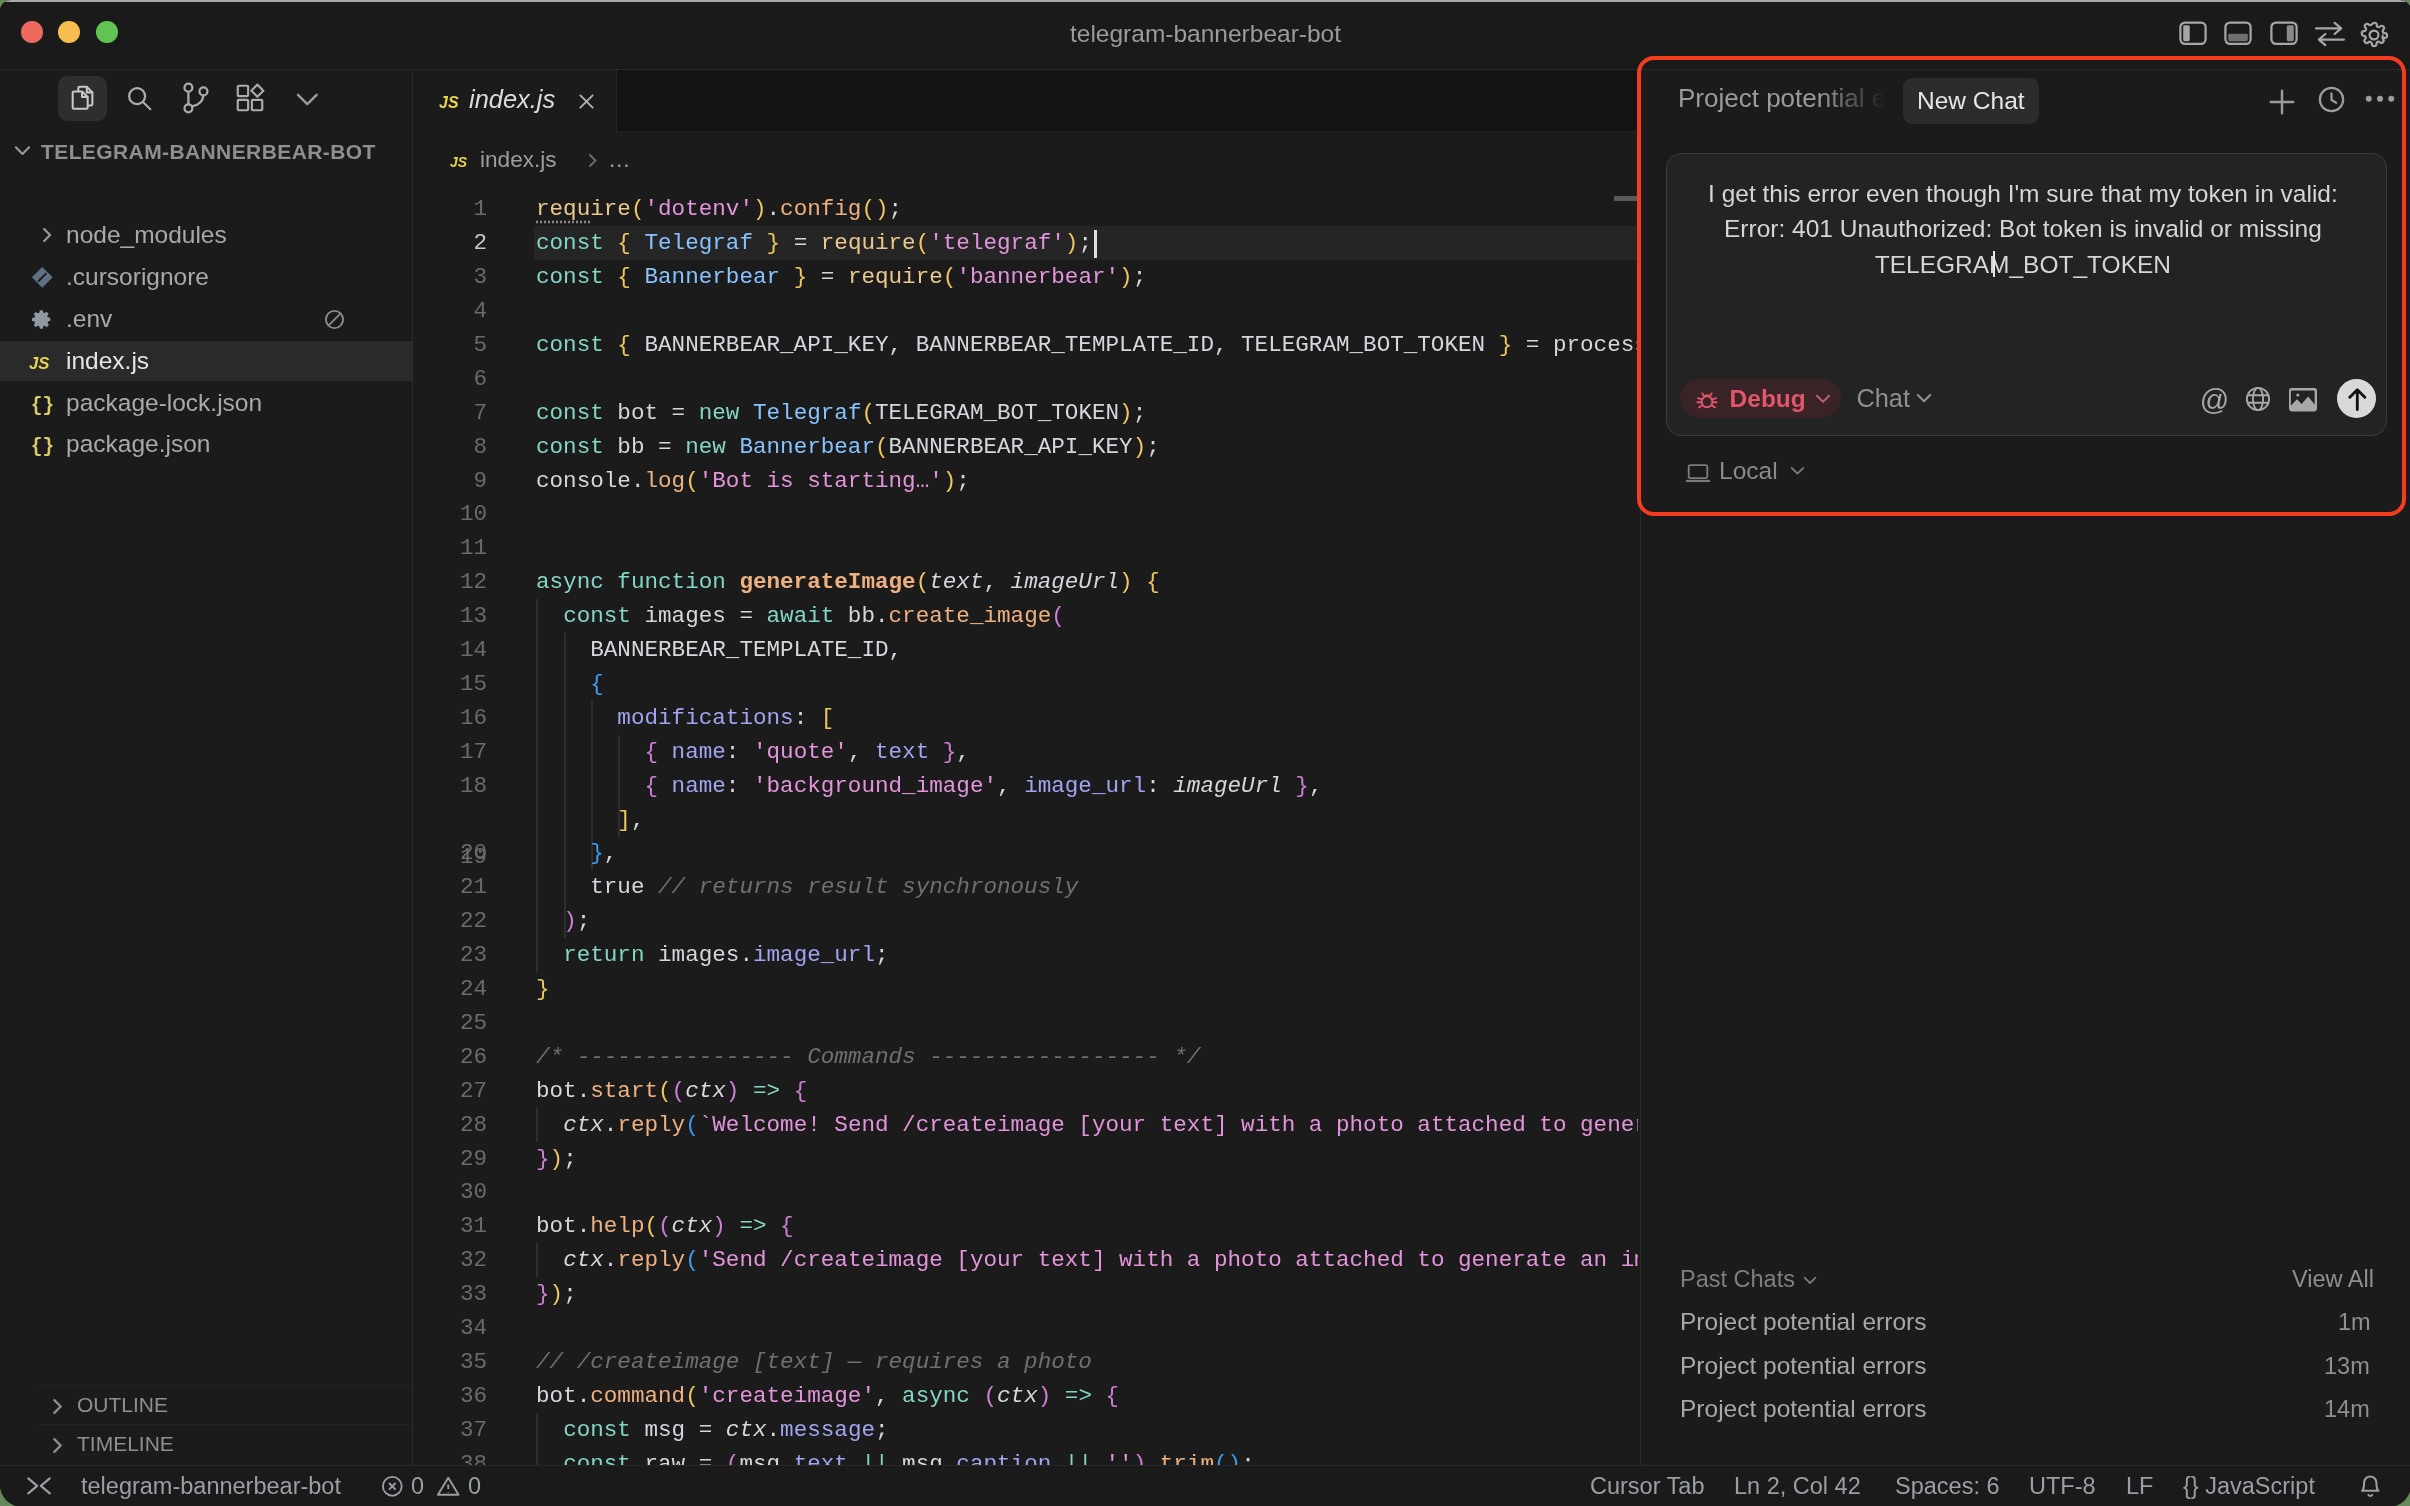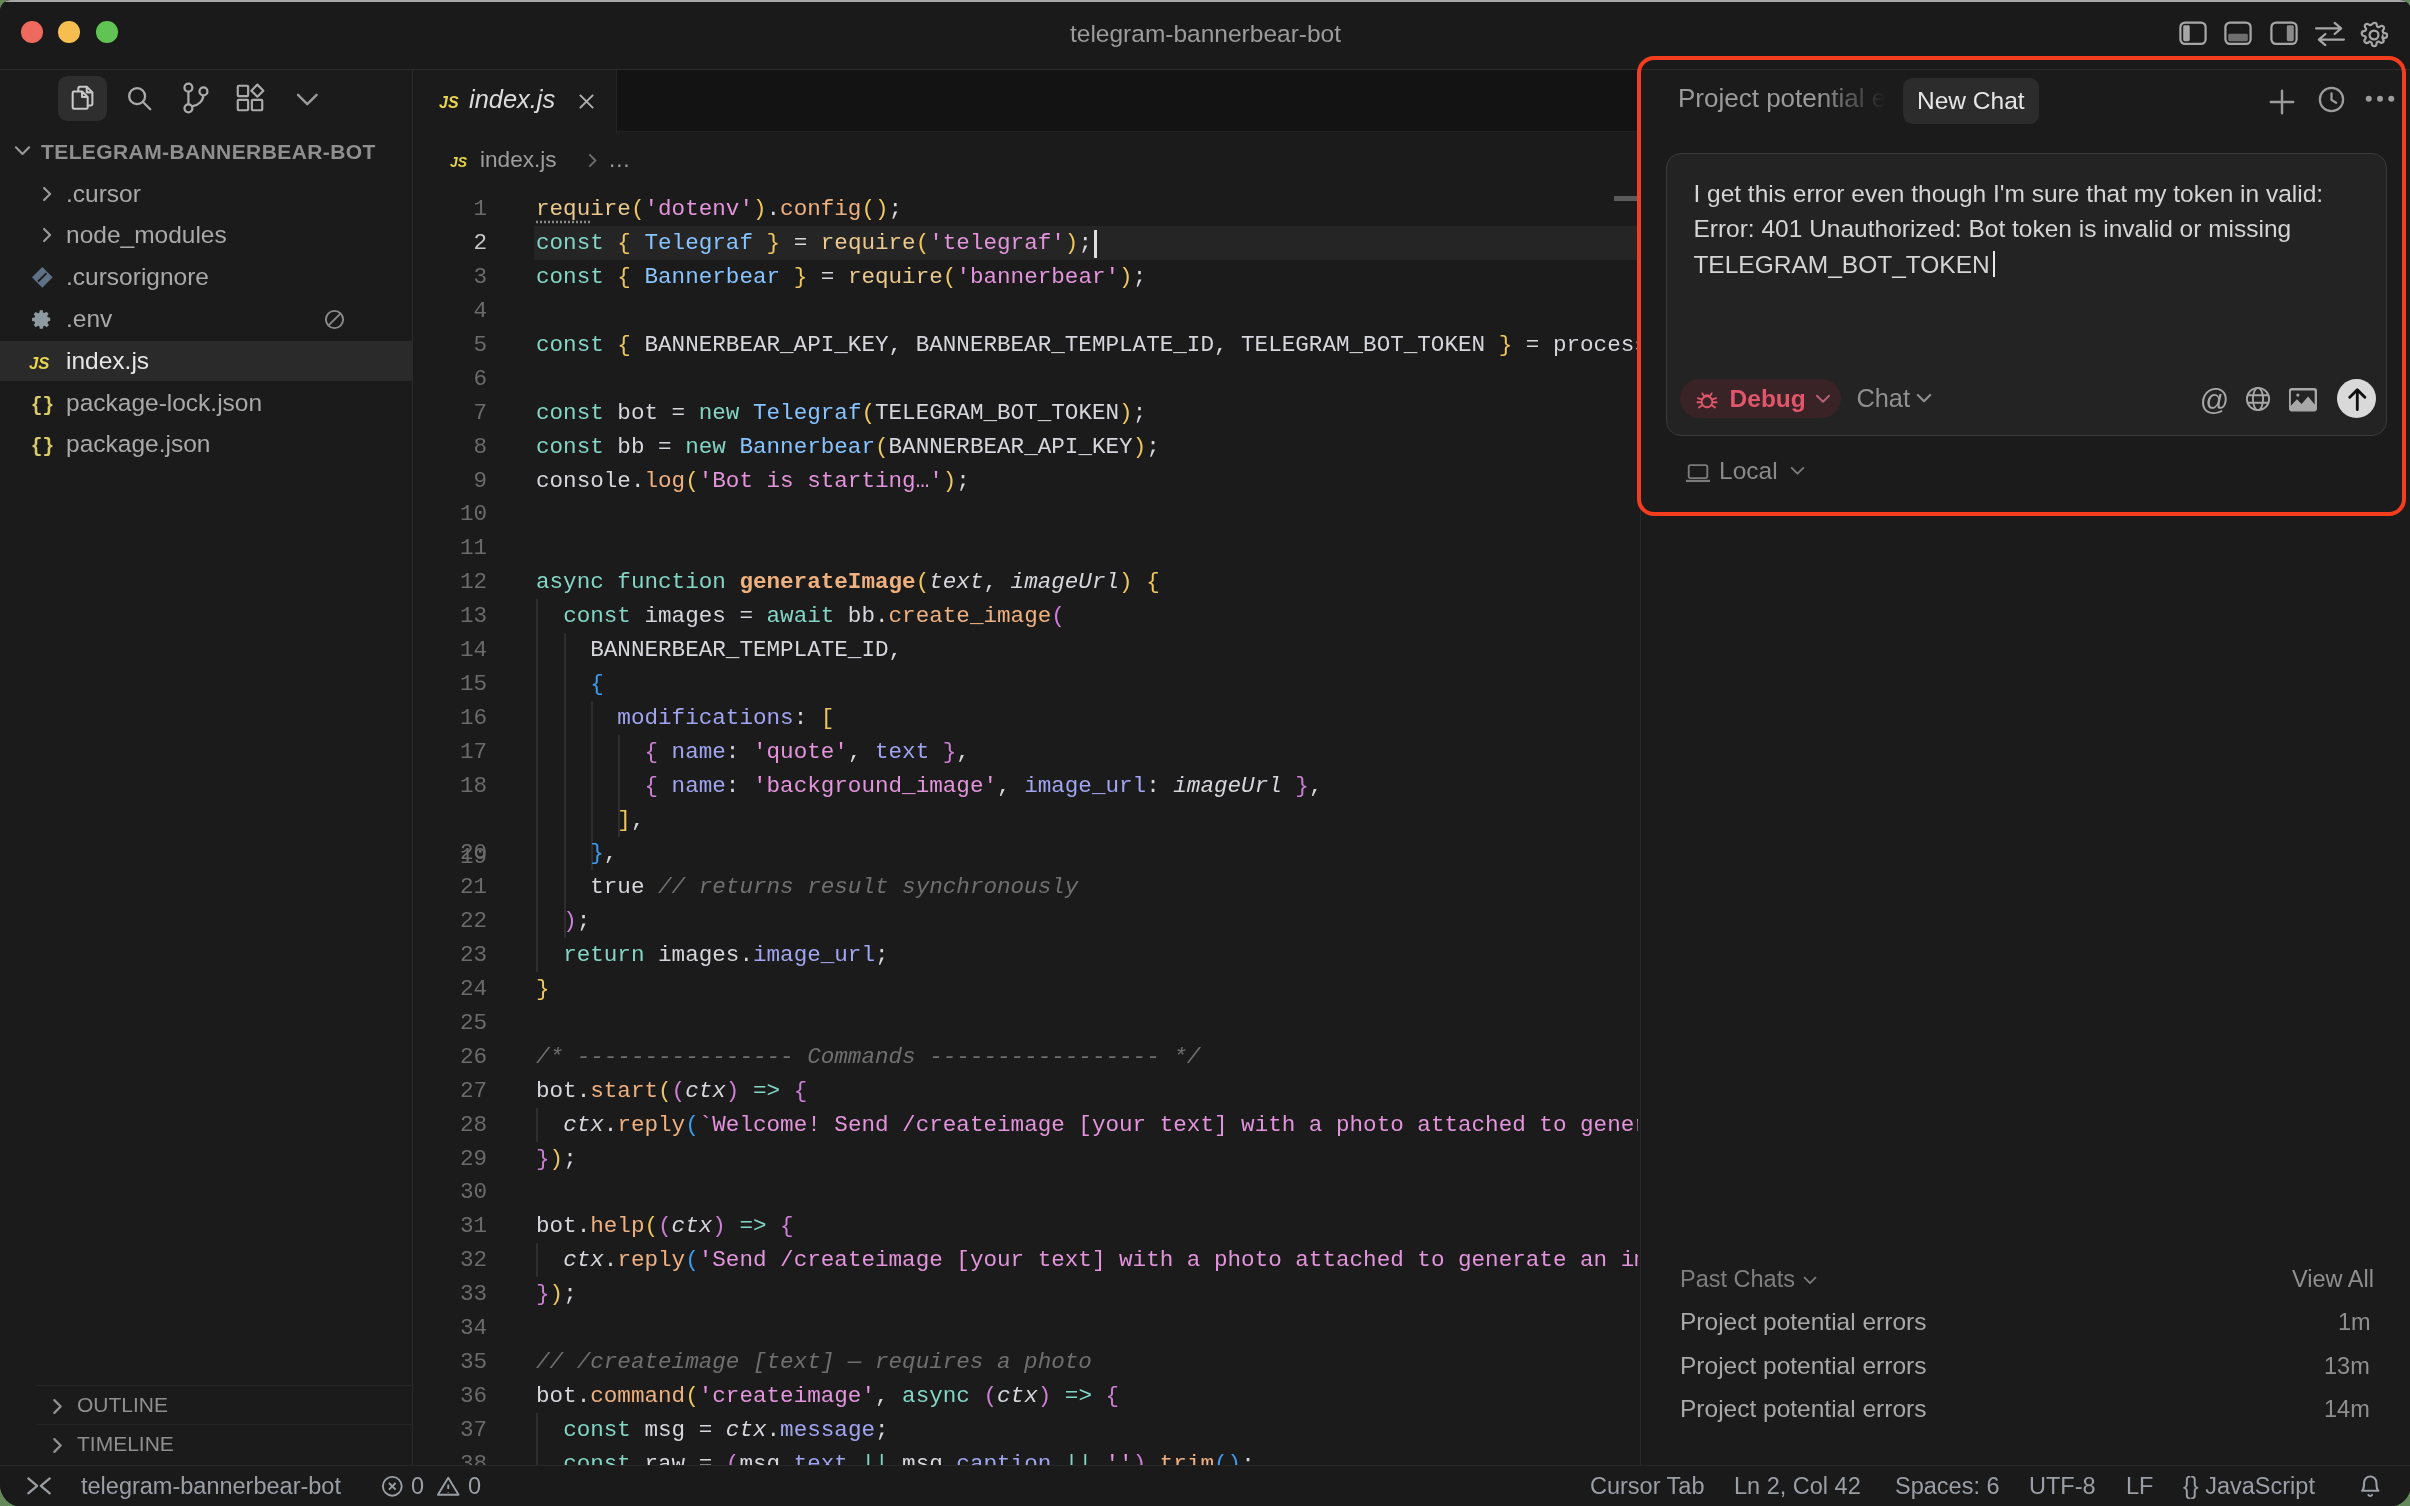--- a/index.html
+++ b/index.html
@@ -40,21 +40,21 @@
   .b1{color:#EFC75E}.b2{color:#CE7ED6}.b3{color:#3E9BEF}.pa{color:#D6D6DD;font-style:italic}
   .rq u { text-decoration-style:dotted; text-decoration-color:#8a8a8a; text-underline-offset:5.6px; }
   .ig { position:absolute; width:1.9px; background:#2E2E2E; }
   #minidash { position:absolute; left:1201px; top:126px; width:24.5px; height:4.7px; background:#5A5A5A; }
   
   #chat { position:absolute; left:1640px; top:70px; width:770px; height:1395px; background:#1B1B1B; border-left:0.9px solid #2A2A2A; }
   #chattitle { position:absolute; left:37px; top:4.7px; width:226px; height:47px; line-height:47px; color:#9A9A9A; font-size:26px; white-space:nowrap; overflow:hidden;
      -webkit-mask-image:linear-gradient(90deg,#000 62%,transparent 92%); }
   #newchat { position:absolute; left:262px; top:7.5px; height:46px; line-height:46px; padding:0 14px; background:#2C2C2C; border-radius:9.4px; color:#E6E6E6; font-size:24.5px; }
   #chatinput { position:absolute; left:25.4px; top:83px; width:721px; height:283px; background:#232323; border:1.9px solid #3B3B3B; border-radius:15px; }
-  .cline { position:absolute; left:26px; width:659px; height:36px; line-height:36px; color:#D5D5D5; font-size:24.5px; white-space:nowrap; }
+  .cline { position:absolute; left:26px; width:659px; height:36px; line-height:36px; color:#D5D5D5; font-size:24.5px; white-space:nowrap;text-align:center; }
   #tcaret { position:absolute; left:326px; top:97px; width:1.9px; height:26px; background:#E8E8E8; }
   #debugpill { position:absolute; left:12.2px; top:225px; width:161px; height:39px; background:#3A2327; border-radius:20px; }
   #debugpill span { position:absolute; left:50px; top:0; line-height:39px; color:#E0566B; font-size:24.5px; font-weight:bold; }
   #autolbl { position:absolute; left:189px; top:225px; height:39px; line-height:39px; color:#909090; font-size:25.4px; }
   #sendbtn { position:absolute; left:670px; top:225px; width:39px; height:39px; background:#D9D9D9; border-radius:50%; }
   #localrow { position:absolute; left:78px; top:386px; height:30px; line-height:30px; color:#8A8A8A; font-size:24.5px; }
   .pc { position:absolute; color:#7F7F7F; font-size:23.5px; height:34px; line-height:34px; }
   .pci { color:#A8A8A8; font-size:24.5px; }
   
   #statusbar { position:absolute; left:0; top:1465px; width:2411px; height:41px; border-top:1.9px solid #272727; background:#1A1A1A; color:#9A9EA5; font-size:23.5px; }
@@ -118,26 +118,20 @@
         <rect x="19" y="19" width="11" height="11" rx="1"></rect>
         <path d="M24.8 2.8 l6.4 6.4 -6.4 6.4 -6.4-6.4z"></path>
       </svg>
     <svg class="sbico" style="left:296px;top:22.6px" width="22.6" height="13" viewBox="0 0 24 14" fill="none" stroke="#9A9A9A" stroke-width="2.6" stroke-linecap="round" stroke-linejoin="round">
         <path d="M2 2 l10 10 10-10"></path>
       </svg>
     <div class="treehdr">TELEGRAM-BANNERBEAR-BOT</div>
       <svg class="chev" style="left:14px;top:75px" width="17" height="12.2" viewBox="0 0 18 12" fill="none" stroke="#9A9A9A" stroke-width="2.2" stroke-linecap="round" stroke-linejoin="round">
         <path d="M2 2 l7 7 7-7"></path>
       </svg>
-    <div class="trow" style="top:104px">
-        <svg class="chev" style="left:41px;top:12.2px" width="12.2" height="16" viewBox="0 0 10 16" fill="none" stroke="#9A9A9A" stroke-width="2.2" stroke-linecap="round" stroke-linejoin="round">
-          <path d="M2 2 l6 6 -6 6"></path>
-        </svg>
-        <span class="nm">.cursor</span>
-      </div>
     <div class="trow" style="top:145px">
         <svg class="chev" style="left:41px;top:12.2px" width="12.2" height="16" viewBox="0 0 10 16" fill="none" stroke="#9A9A9A" stroke-width="2.2" stroke-linecap="round" stroke-linejoin="round">
           <path d="M2 2 l6 6 -6 6"></path>
         </svg>
         <span class="nm">node_modules</span>
       </div>
     <div class="trow" style="top:187px">
         <svg class="chev" style="left:31px;top:9.4px" width="22.6" height="22.6" viewBox="0 0 24 24">
           <path d="M12 1 L23 12 12 23 1 12z" fill="#5E7187"></path>
           <path d="M7.5 16.5 L16.5 7.5" stroke="#1B1B1B" stroke-width="2"></path>

